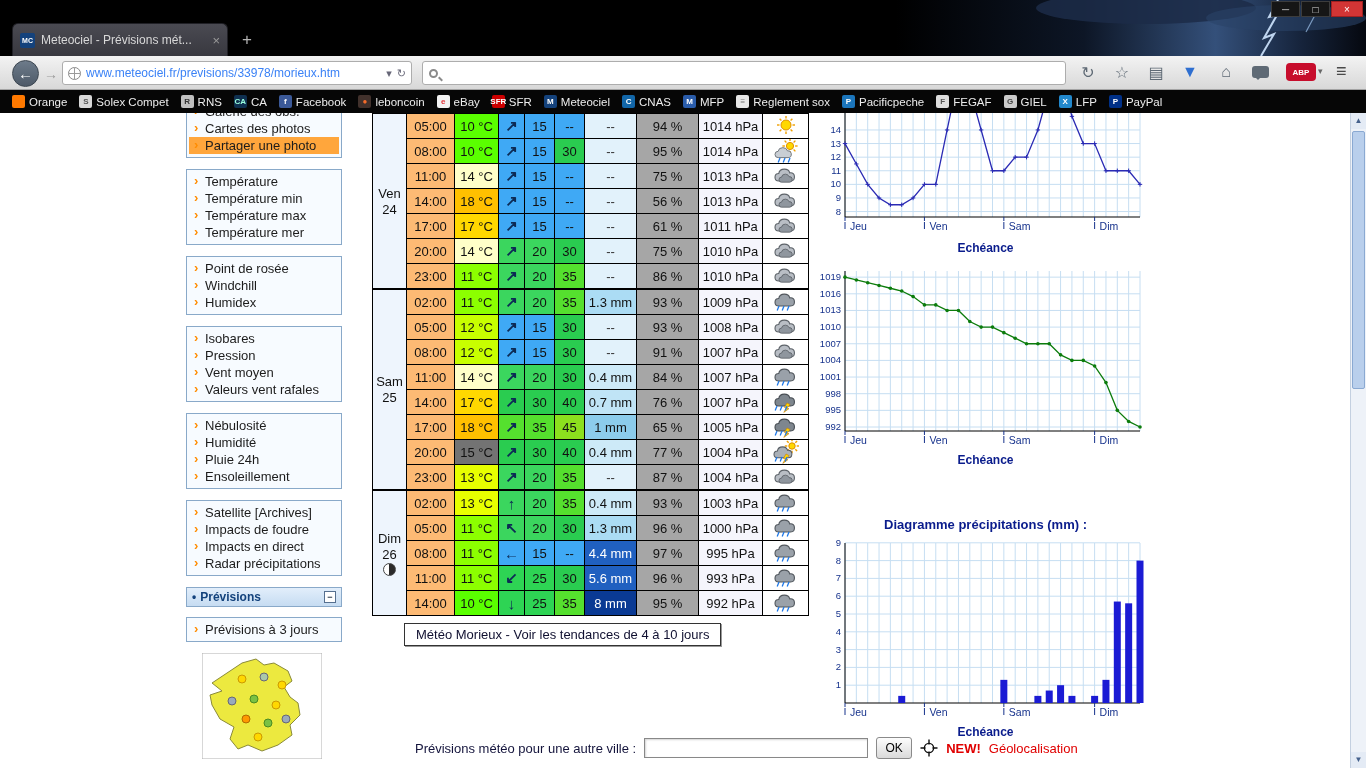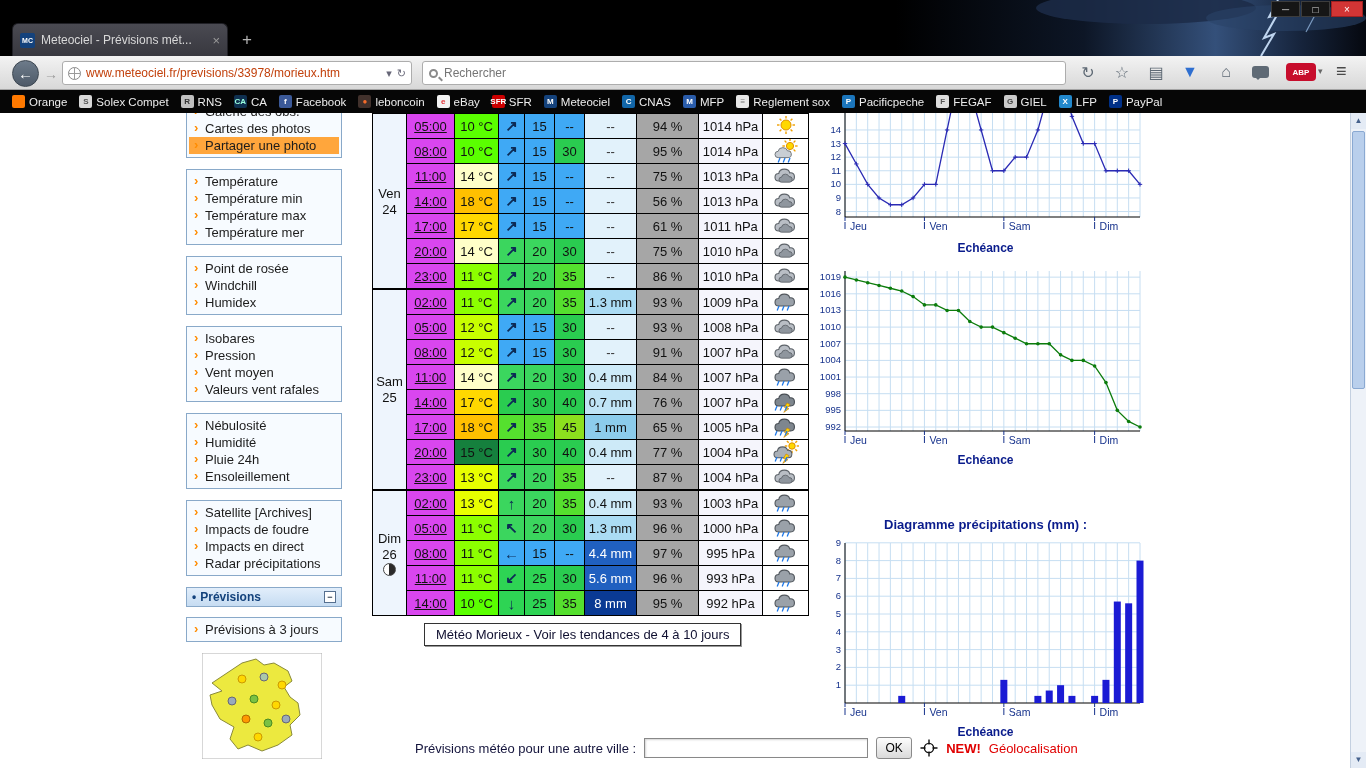--- a/index.html
+++ b/index.html
@@ -32,21 +32,21 @@
               background:linear-gradient(#6d7b8a,#4e5a68); border:1px solid #3c4650; color:#fff;
               font-size:15px; text-align:center; line-height:25px; z-index:6; }
   .nav-fwd { position:absolute; left:42px; top:65px; width:18px; height:18px; color:#9a9a9a;
              font-size:14px; text-align:center; line-height:18px; z-index:6; }
   .urlbar { position:absolute; left:62px; top:61px; width:350px; height:24px; background:#fff;
             border:1px solid #adadad; border-radius:3px; display:flex; align-items:center; padding:0 5px; gap:5px; z-index:6; }
   .globe-ico { width:13px; height:13px; border:1px solid #8a8a8a; border-radius:50%; flex:none;
                background:
                  linear-gradient(90deg, transparent 44%, #9a9a9a 44% 56%, transparent 56%),
                  linear-gradient(0deg,  transparent 44%, #9a9a9a 44% 56%, transparent 56%); }
-  .url-text { flex:1; font-size:12px; color:#c2410c; white-space:nowrap; overflow:hidden; }
+  .url-text { flex:1; font-size:12px; color:#3b82f6; white-space:nowrap; overflow:hidden; }
   .url-caret, .url-reload { color:#667; font-size:11px; flex:none; }
   .searchbar { position:absolute; left:422px; top:61px; width:644px; height:24px; background:#fff;
                border:1px solid #adadad; border-radius:3px; display:flex; align-items:center; padding:0 6px; gap:6px; z-index:6; }
   .mag-ico { width:9px; height:9px; border:2px solid #8a8a8a; border-radius:50%; position:relative; flex:none; }
   .mag-ico::after { content:""; position:absolute; left:7px; top:7px; width:5px; height:2px;
                     background:#8a8a8a; transform:rotate(45deg); }
   .search-input { flex:1; border:none; outline:none; font-size:12px; color:#333;
                   font-family:"Liberation Sans",sans-serif; background:transparent; }
   .nav-ico { position:absolute; top:63px; height:20px; color:#5f6a75; font-size:16px; text-align:center; z-index:6; }
   .dl-ico { color:#2f6fd0; }
@@ -81,29 +81,29 @@
   .collapse-box { margin-left:auto; width:12px; height:12px; border:1px solid #567090; background:#fff;
                   font-size:9px; line-height:10px; text-align:center; color:#234; }
   .map-wrap { margin:0 0 10px 16px; cursor:pointer; }
 
   .forecast-table { position:absolute; left:372px; top:0; border-left:1px solid #000; }
   .day-group { display:grid; grid-template-columns:34px 48px 44px 26px 30px 30px 52px 62px 64px 46px;
                grid-auto-rows:25px; border-top:1px solid #000; }
   .cell { border-right:1px solid #000; border-bottom:1px solid #000; display:flex; align-items:center;
           justify-content:center; font-size:13px; color:#111; overflow:hidden; }
   .day-cell { flex-direction:column; background:#eef5fd; gap:1px; }
-  .time-cell { background:#d946ef;text-decoration:underline; }
+  .time-cell { background:#fdba74; }
   .dir-cell { font-size:15px; font-weight:bold; color:#0d2b55; }
   .hum-cell { background:#a6a6a6; }
   .pres-cell { background:#f5f5fc; }
   .icon-cell { background:#fff; }
   .moon { width:13px; height:13px; border-radius:50%; border:1px solid #444;
           background:linear-gradient(90deg,#fff 50%,#2a2a2a 50%); }
 
-  .tendances { position:absolute; left:424px; top:510px; border:1px solid #333; box-shadow:1px 1px 0 #999;
+  .tendances { position:absolute; left:404px; top:510px; border:1px solid #333; box-shadow:1px 1px 0 #999;
                padding:3px 11px; font-size:13px; color:#101030; background:#fff; cursor:pointer; }
 
   .bottom-form { position:absolute; left:415px; top:624px; display:flex; align-items:center; gap:8px; }
   .city-label { font-size:13px; color:#14143c; }
   .city-input { width:224px; height:20px; border:1px solid #888; box-shadow:inset 1px 1px 2px #d4d4d4;
                 font-size:12px; padding:0 4px; font-family:"Liberation Sans",sans-serif; }
   .ok-btn { width:36px; height:22px; background:linear-gradient(#fdfdfd,#dadada); border:1px solid #8a8a8a;
             border-radius:3px; font-size:12px; font-family:"Liberation Sans",sans-serif; }
   .new-label { color:#e00000; font-weight:bold; font-size:13px; }
   .geo-label { color:#e00000; font-size:13px; cursor:pointer; }
@@ -162,21 +162,20 @@
 <div class="nav-back">←</div>
 <div class="nav-fwd">→</div>
 <div class="urlbar">
   <span class="globe-ico"></span>
   <span class="url-text">www.meteociel.fr/previsions/33978/morieux.htm</span>
   <span class="url-caret">▾</span>
   <span class="url-reload">↻</span>
 </div>
 <div class="searchbar">
   <span class="mag-ico"></span>
-  <input class="search-input" placeholder="Rechercher" style="">
 </div>
 <div class="nav-ico" style="left:1078px;width:20px;">↻</div>
 <div class="nav-ico" style="left:1112px;width:20px;">☆</div>
 <div class="nav-ico" style="left:1146px;width:20px;">▤</div>
 <div class="nav-ico dl-ico" style="left:1180px;width:20px;">▼</div>
 <div class="nav-ico" style="left:1216px;width:20px;">⌂</div>
 <div class="bubble-ico" style="left:1252px;"></div>
 <div class="abp-badge">ABP</div>
 <div class="abp-caret">▾</div>
 <div class="nav-ico menu-ico">≡</div>
@@ -581,21 +580,21 @@
             </g>
             <path d="M14,13 l-2.6,4.4 h2.2 l-2.8,5 l5.2-3.8 h-2.2 l3.2-4 z" fill="#ffd800" stroke="#c87800" stroke-width="0.6"></path>
             <g stroke="#1e78e8" stroke-width="1.3">
               <line x1="4" y1="16" x2="2.2" y2="20.5"></line>
               <line x1="9" y1="16" x2="7.2" y2="20.5"></line>
               <line x1="14" y1="16" x2="12.2" y2="20.5"></line>
             </g>
           </svg>
         </div>
         <div class="cell time-cell">20:00</div>
-        <div class="cell temp-cell" style="background:#15803d">15 °C</div>
+        <div class="cell temp-cell" style="background:#737373">15 °C</div>
         <div class="cell dir-cell" style="background:#2acc50">↗</div>
         <div class="cell wind-cell" style="background:#2acc50">30</div>
         <div class="cell gust-cell" style="background:#2acc50">40</div>
         <div class="cell rain-cell" style="background:#cdeaf8;color:#111">0.4 mm</div>
         <div class="cell hum-cell">77 %</div>
         <div class="cell pres-cell">1004 hPa</div>
         <div class="cell icon-cell">
           <svg width="26" height="24" viewBox="0 0 26 24">
             <g stroke="#f0a000" stroke-width="1.4">
               <circle cx="19" cy="6" r="3.2" fill="#ffd800" stroke="#e09000" stroke-width="1"></circle>

